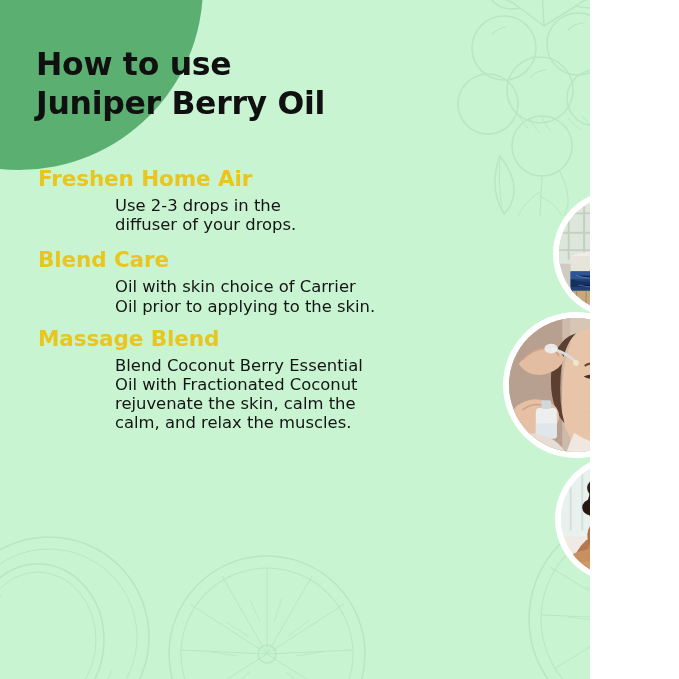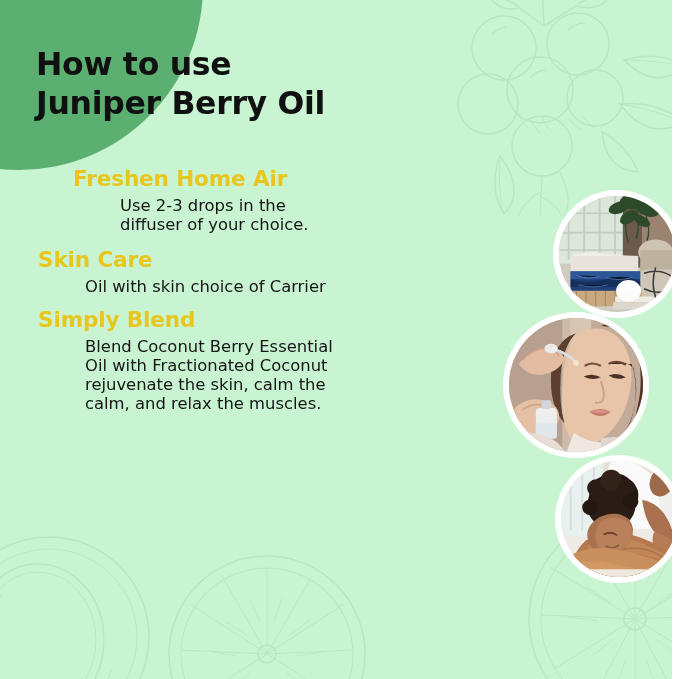--- a/index.html
+++ b/index.html
@@ -6,21 +6,21 @@
   * { margin:0; padding:0; box-sizing:border-box; }
 
   html, body {
     width:679px; height:679px;
     overflow:hidden;
     font-family:"DejaVu Sans", sans-serif;
   }
 
   #poster {
     position:relative;
-    width:672px; height:679px;
+    width:590px; height:679px;
     background:#c9f4d2;
     overflow:hidden;
   }
 
   
   .watermark {
     position:absolute;
     pointer-events:none;
     opacity:.30;
   }
@@ -66,25 +66,25 @@
     font-size:21.5px;
     letter-spacing:-.1px;
     margin-left:38px;
     margin-bottom:5px;
   }
   .sec-body {
     color:#151515;
     font-family:"DejaVu Sans", sans-serif;
     font-size:16.4px;
     line-height:1.17;
-    margin-left:85px;
+    margin-left:115px;
   }
   .sec-body .ln { display:block; white-space:nowrap; }
 
-  #sec-freshen  { margin-bottom:13px;padding-left:35px; }
+  #sec-freshen  { margin-bottom:13px; }
   #sec-skin     { margin-bottom:10px; }
 
   
   .photo {
     position:absolute;
     border-radius:50%;
     background:#ffffff;
     padding:6px;
     overflow:hidden;
   }
@@ -200,33 +200,34 @@
     <span class="ln">How to use</span>
     <span class="ln">Juniper Berry Oil</span>
   </h1>
 
   <div id="sections">
 
     <div class="section" id="sec-freshen">
       <div class="sec-heading">Freshen Home Air</div>
       <div class="sec-body">
         <span class="ln">Use 2-3 drops in the</span>
-        <span class="ln">diffuser of your choice.</span>
+        <span class="ln">diffuser of your drops.</span>
       </div>
     </div>
 
     <div class="section" id="sec-skin">
-      <div class="sec-heading">Skin Care</div>
+      <div class="sec-heading">Blend Care</div>
       <div class="sec-body">
         <span class="ln">Oil with skin choice of Carrier</span>
+        <span class="ln">Oil prior to applying to the skin.</span>
       </div>
     </div>
 
     <div class="section" id="sec-massage">
-      <div class="sec-heading">Simply Blend</div>
+      <div class="sec-heading">Massage Blend</div>
       <div class="sec-body">
         <span class="ln">Blend Coconut Berry Essential</span>
         <span class="ln">Oil with Fractionated Coconut</span>
         <span class="ln">rejuvenate the skin, calm the</span>
         <span class="ln">calm, and relax the muscles.</span>
       </div>
     </div>
 
   </div>
 

